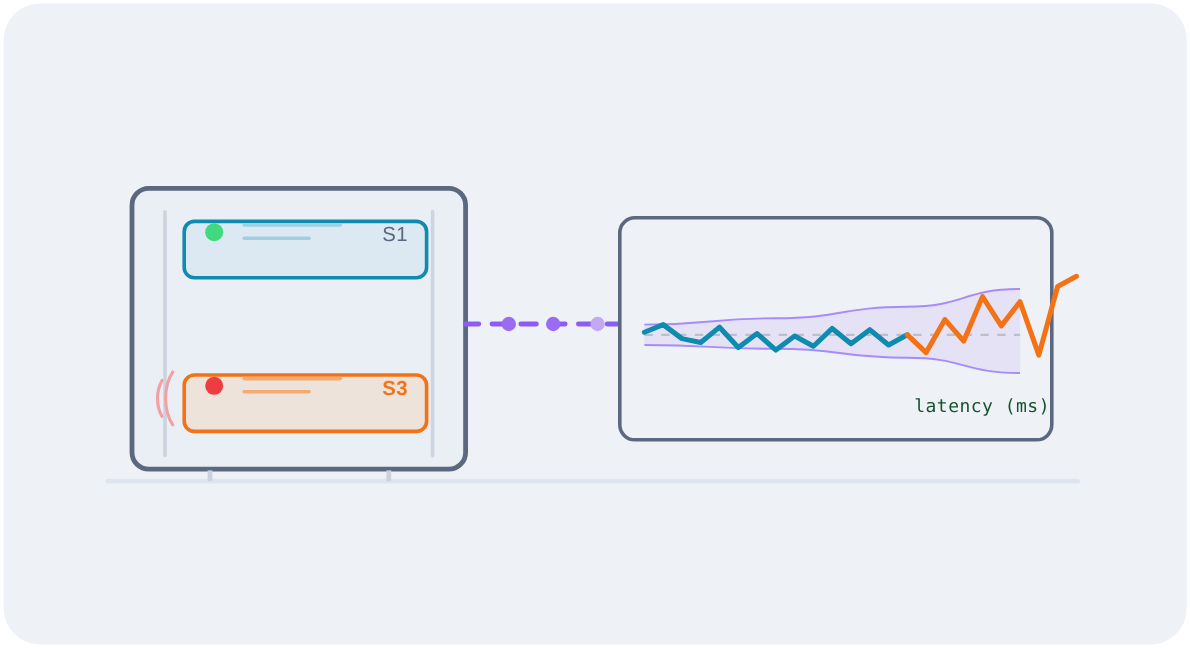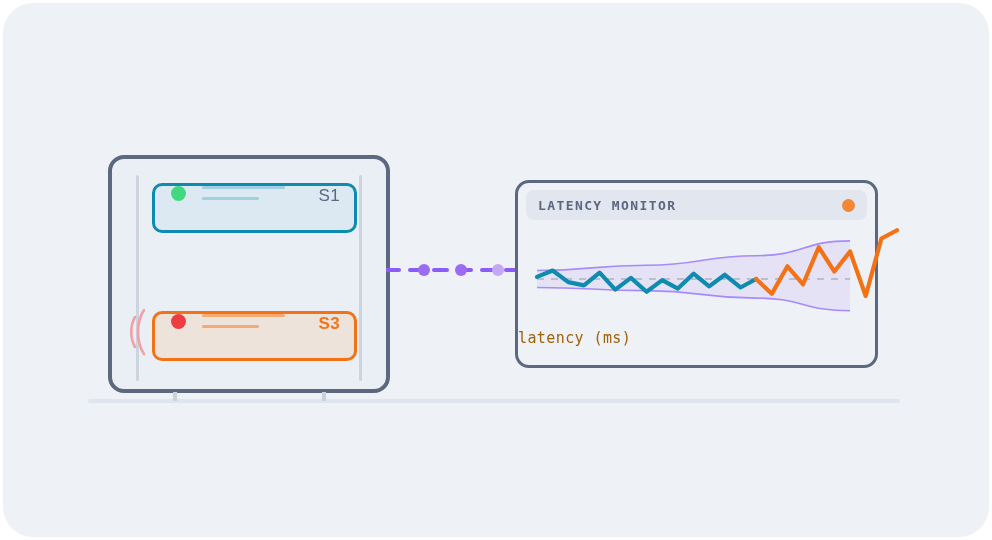--- a/index.html
+++ b/index.html
@@ -191,24 +191,24 @@
     height: 13px;
     border-radius: 50%;
     background: #f58634;
     flex: 0 0 auto;
   }
   .monitor-caption {
     position: absolute;
     left: 0;
     right: 0;
     bottom: 18px;
-    text-align: left;
+    text-align: right;
     font-family: "DejaVu Sans Mono", "Liberation Mono", monospace;
     font-size: 15px;
-    color: #a16207;
+    color: #14532d;
     letter-spacing: 0.4px;
   }
 
   
   .chart-layer {
     position: absolute;
     left: 515px;
     top: 180px;
     width: 400px;
     height: 188px;
@@ -257,24 +257,20 @@
   <div class="rack-leg l2"></div>
 
   <svg class="connector" viewBox="0 0 136 24">
     <line x1="0" y1="12" x2="136" y2="12" stroke="#8b5cf6" stroke-width="4" stroke-linecap="round" stroke-dasharray="13 11"></line>
     <circle cx="38" cy="12" r="6" fill="#9b6cf2"></circle>
     <circle cx="75" cy="12" r="6" fill="#9b6cf2"></circle>
     <circle cx="112" cy="12" r="6" fill="#c4a8f7"></circle>
   </svg>
 
   <div class="monitor">
-    <div class="monitor-header">
-      <div class="monitor-title">LATENCY MONITOR</div>
-      <div class="monitor-status-dot"></div>
-    </div>
     <div class="monitor-caption">latency (ms)</div>
   </div>
 
   <svg class="chart-layer" viewBox="0 0 400 188">
 
     <path id="band-fill" fill="#e3dff5" stroke="none" opacity="0.85" d="M 22 90.52000000000001 C 76.78260869565219 90.52000000000001, 76.78260869565219 85.22, 131.56521739130437 85.22 C 186.34782608695656 85.22, 186.34782608695656 75.68, 241.13043478260872 75.68 C 288.0869565217391 75.68, 288.0869565217391 60.84, 335.04347826086956 60.84 L 335.04347826086956 130.8 C 288.0869565217391 130.8, 288.0869565217391 118.08, 241.13043478260872 118.08 C 186.34782608695656 118.08, 186.34782608695656 110.66, 131.56521739130437 110.66 C 76.78260869565219 110.66, 76.78260869565219 107.48, 22 107.48 Z"></path>
     <path id="band-upper" fill="none" stroke="#a78bfa" stroke-width="1.6" d="M 22 90.52000000000001 C 76.78260869565219 90.52000000000001, 76.78260869565219 85.22, 131.56521739130437 85.22 C 186.34782608695656 85.22, 186.34782608695656 75.68, 241.13043478260872 75.68 C 288.0869565217391 75.68, 288.0869565217391 60.84, 335.04347826086956 60.84"></path>
     <path id="band-lower" fill="none" stroke="#a78bfa" stroke-width="1.6" d="M 22 107.48 C 76.78260869565219 107.48, 76.78260869565219 110.66, 131.56521739130437 110.66 C 186.34782608695656 110.66, 186.34782608695656 118.08, 241.13043478260872 118.08 C 288.0869565217391 118.08, 288.0869565217391 130.8, 335.04347826086956 130.8"></path>
 
     <line id="baseline" stroke="#b9c0cd" stroke-width="1.8" stroke-dasharray="7 7" x1="22" x2="335.04347826086956" y1="99" y2="99"></line>

